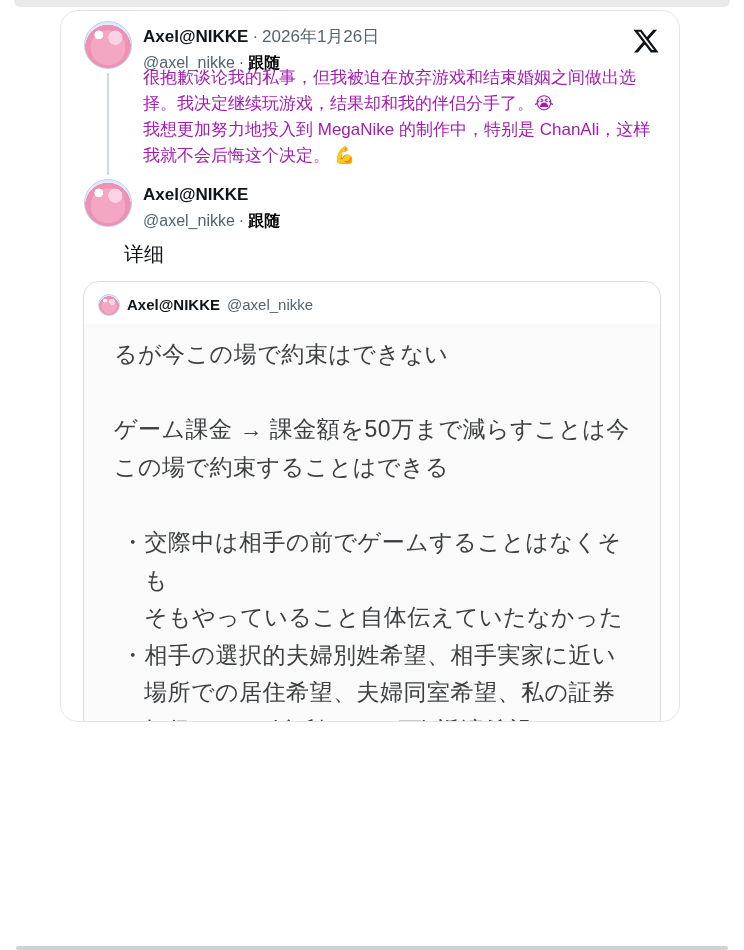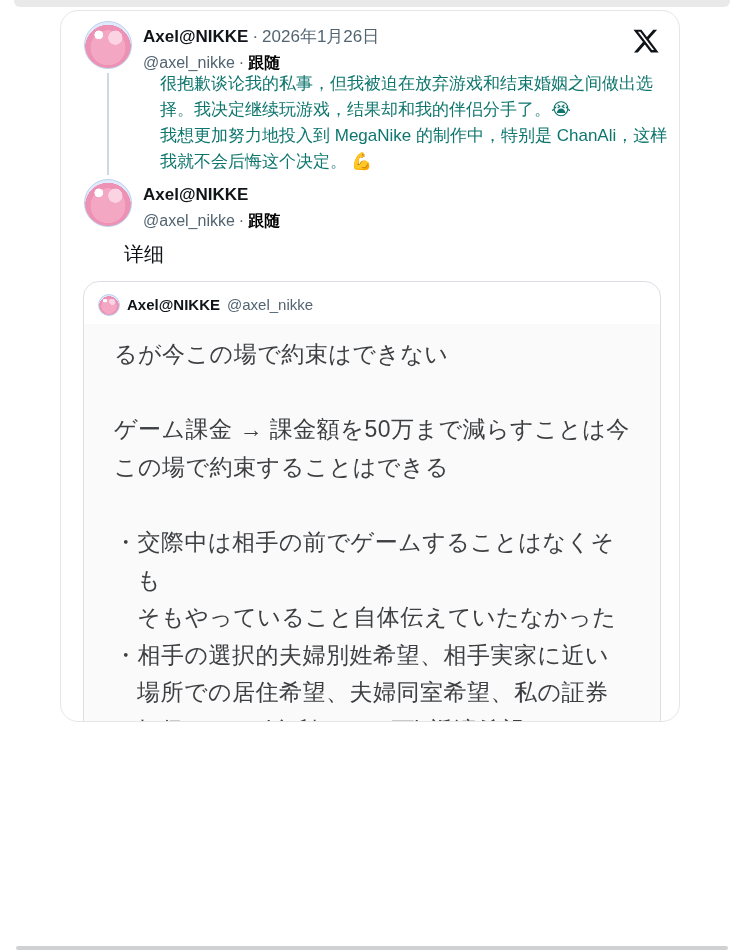--- a/index.html
+++ b/index.html
@@ -38,22 +38,22 @@
   .name-row1{position:absolute;left:82px;top:15px;font-size:17px;line-height:22px;white-space:nowrap;}
   .name-row2{position:absolute;left:82px;top:173px;font-size:17px;line-height:22px;white-space:nowrap;}
   .handle-row1{position:absolute;left:82px;top:41px;font-size:16px;line-height:21px;white-space:nowrap;}
   .handle-row2{position:absolute;left:82px;top:199px;font-size:16px;line-height:21px;white-space:nowrap;}
   .name{font-weight:bold;color:#0f1419;cursor:pointer;}
   .sep{color:#536471;padding:0 4px;}
   .date{color:#536471;cursor:pointer;}
   .handle{color:#536471;cursor:pointer;}
   .follow{color:#000000;font-weight:bold;cursor:pointer;}
   .tweet-text{
-    position:absolute;left:82px;top:60px;width:508px;
-    font-size:17px;line-height:26px;color:#0f766e;white-space:pre-line;margin-left:17px;
+    position:absolute;left:82px;top:54px;width:508px;
+    font-size:17px;line-height:26px;color:#a21caf;white-space:pre-line;
   }
   .detail{
     position:absolute;left:23px;top:230px;font-size:20px;line-height:26px;color:#0f1419;margin-left:40px;
   }
   .quote{
     position:absolute;left:22px;top:270px;width:578px;height:660px;
     border:1px solid #dbdfe3;border-radius:16px;box-sizing:border-box;
     overflow:hidden;background:#ffffff;display:flex;flex-direction:column;cursor:pointer;
   }
   .q-header{
@@ -66,21 +66,21 @@
   .q-text{padding:0 14px 10px 14px;font-size:15px;line-height:19px;color:#0f1419;}
   .q-image{
     flex:1;background:#fafafa;overflow:hidden;
     padding:12px 24px 0 30px;box-sizing:border-box;
   }
   .q-image p{
     margin:0;font-size:23px;line-height:37.6px;color:#3d3f42;
     white-space:pre-line;letter-spacing:0.5px;
   }
   .q-image p.gap{margin-bottom:37.6px;}
-  .q-image p.bullet{padding-left:23px;text-indent:-23px;}
+  .q-image p.bullet{padding-left:23px;text-indent:-23px;margin-left:7px;}
 </style>
 </head>
 <body>
 
 <div class="strip-top"></div>
 
 <div class="card">
 
   <svg class="x-logo" viewBox="0 0 24 24" aria-hidden="true">
     <path d="M18.244 2.25h3.308l-7.227 8.26 8.502 11.24H16.17l-5.214-6.817L4.99 21.75H1.68l7.73-8.835L1.254 2.25H8.08l4.713 6.231zm-1.161 17.52h1.833L7.084 4.126H5.117z"></path>

